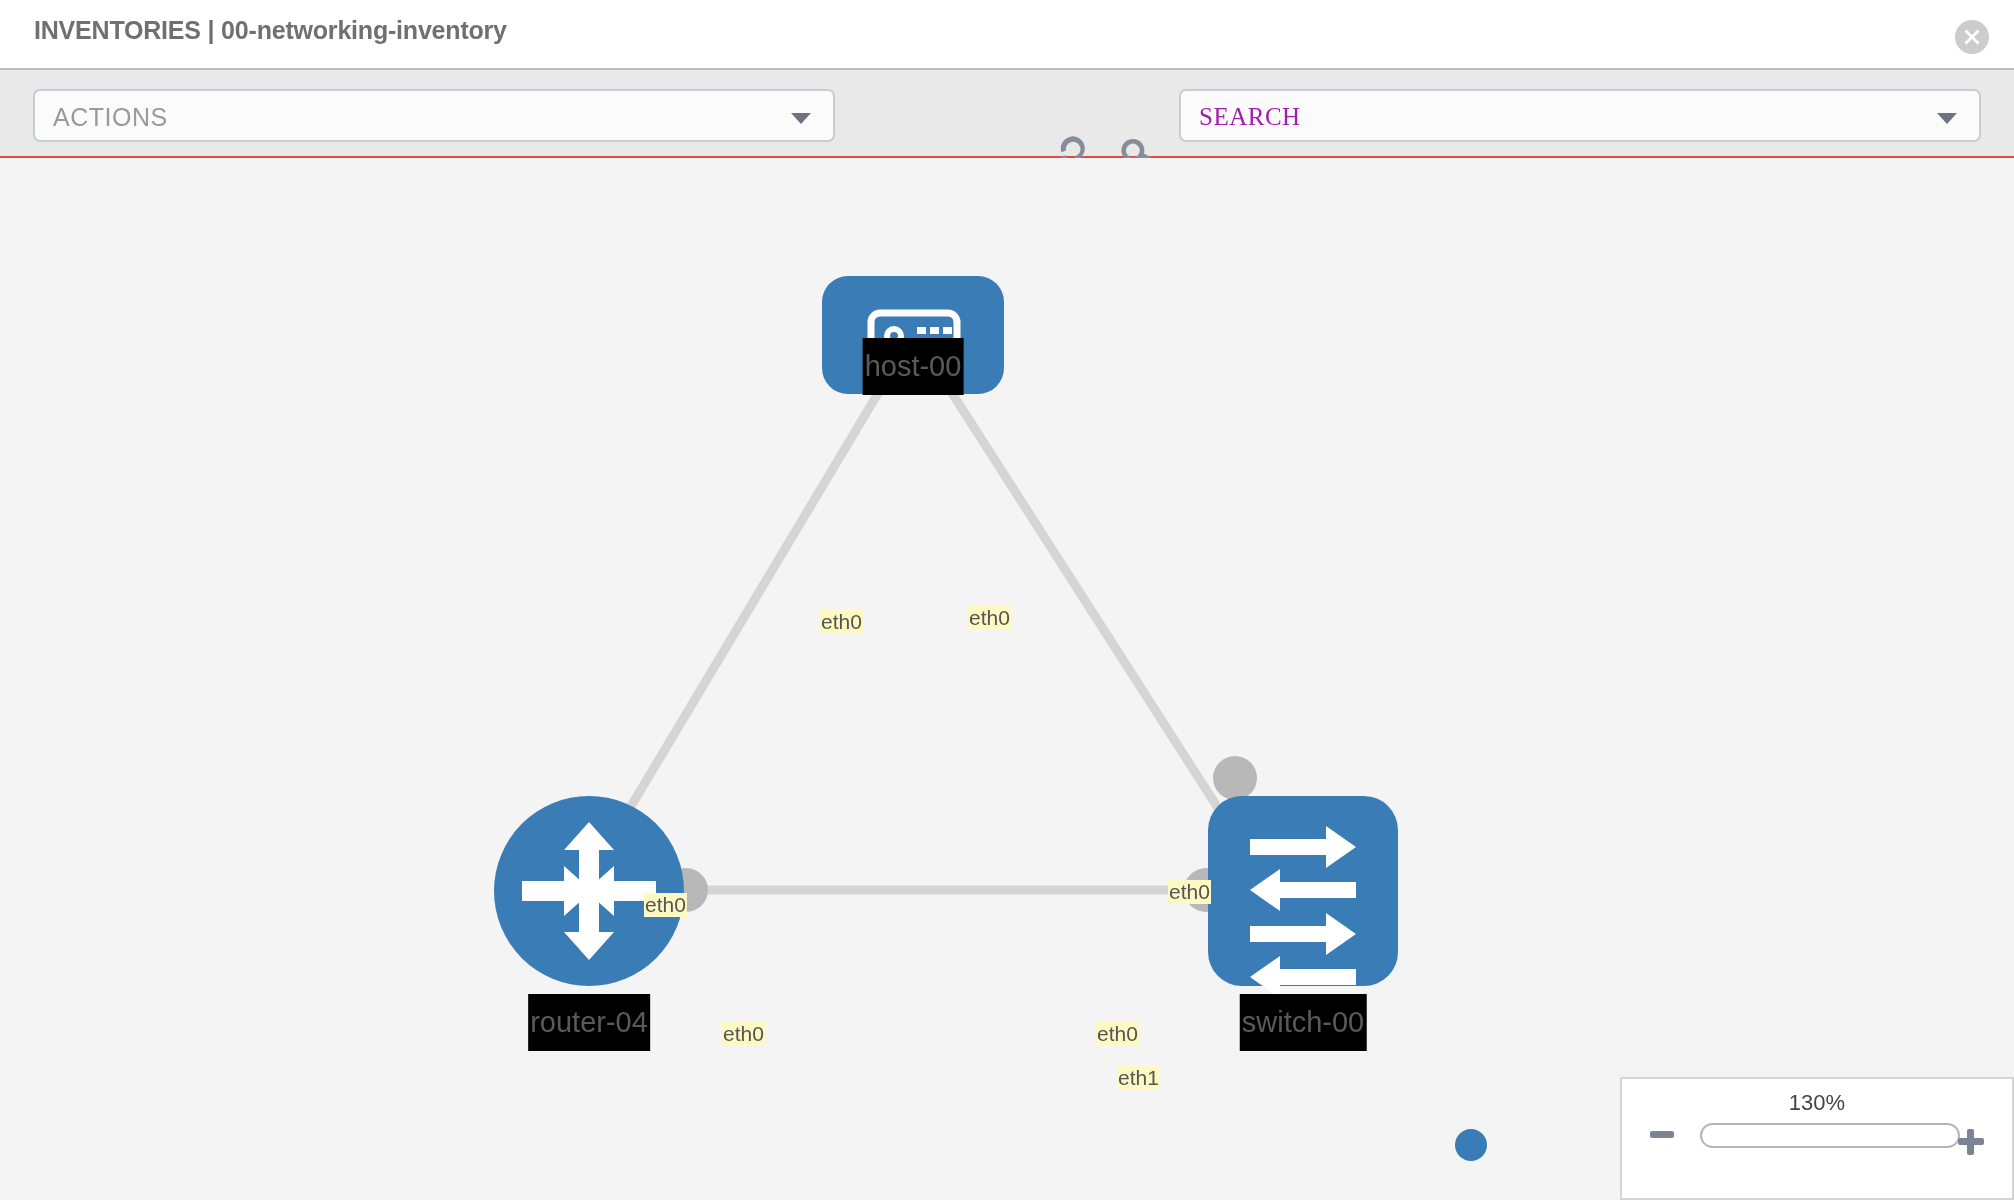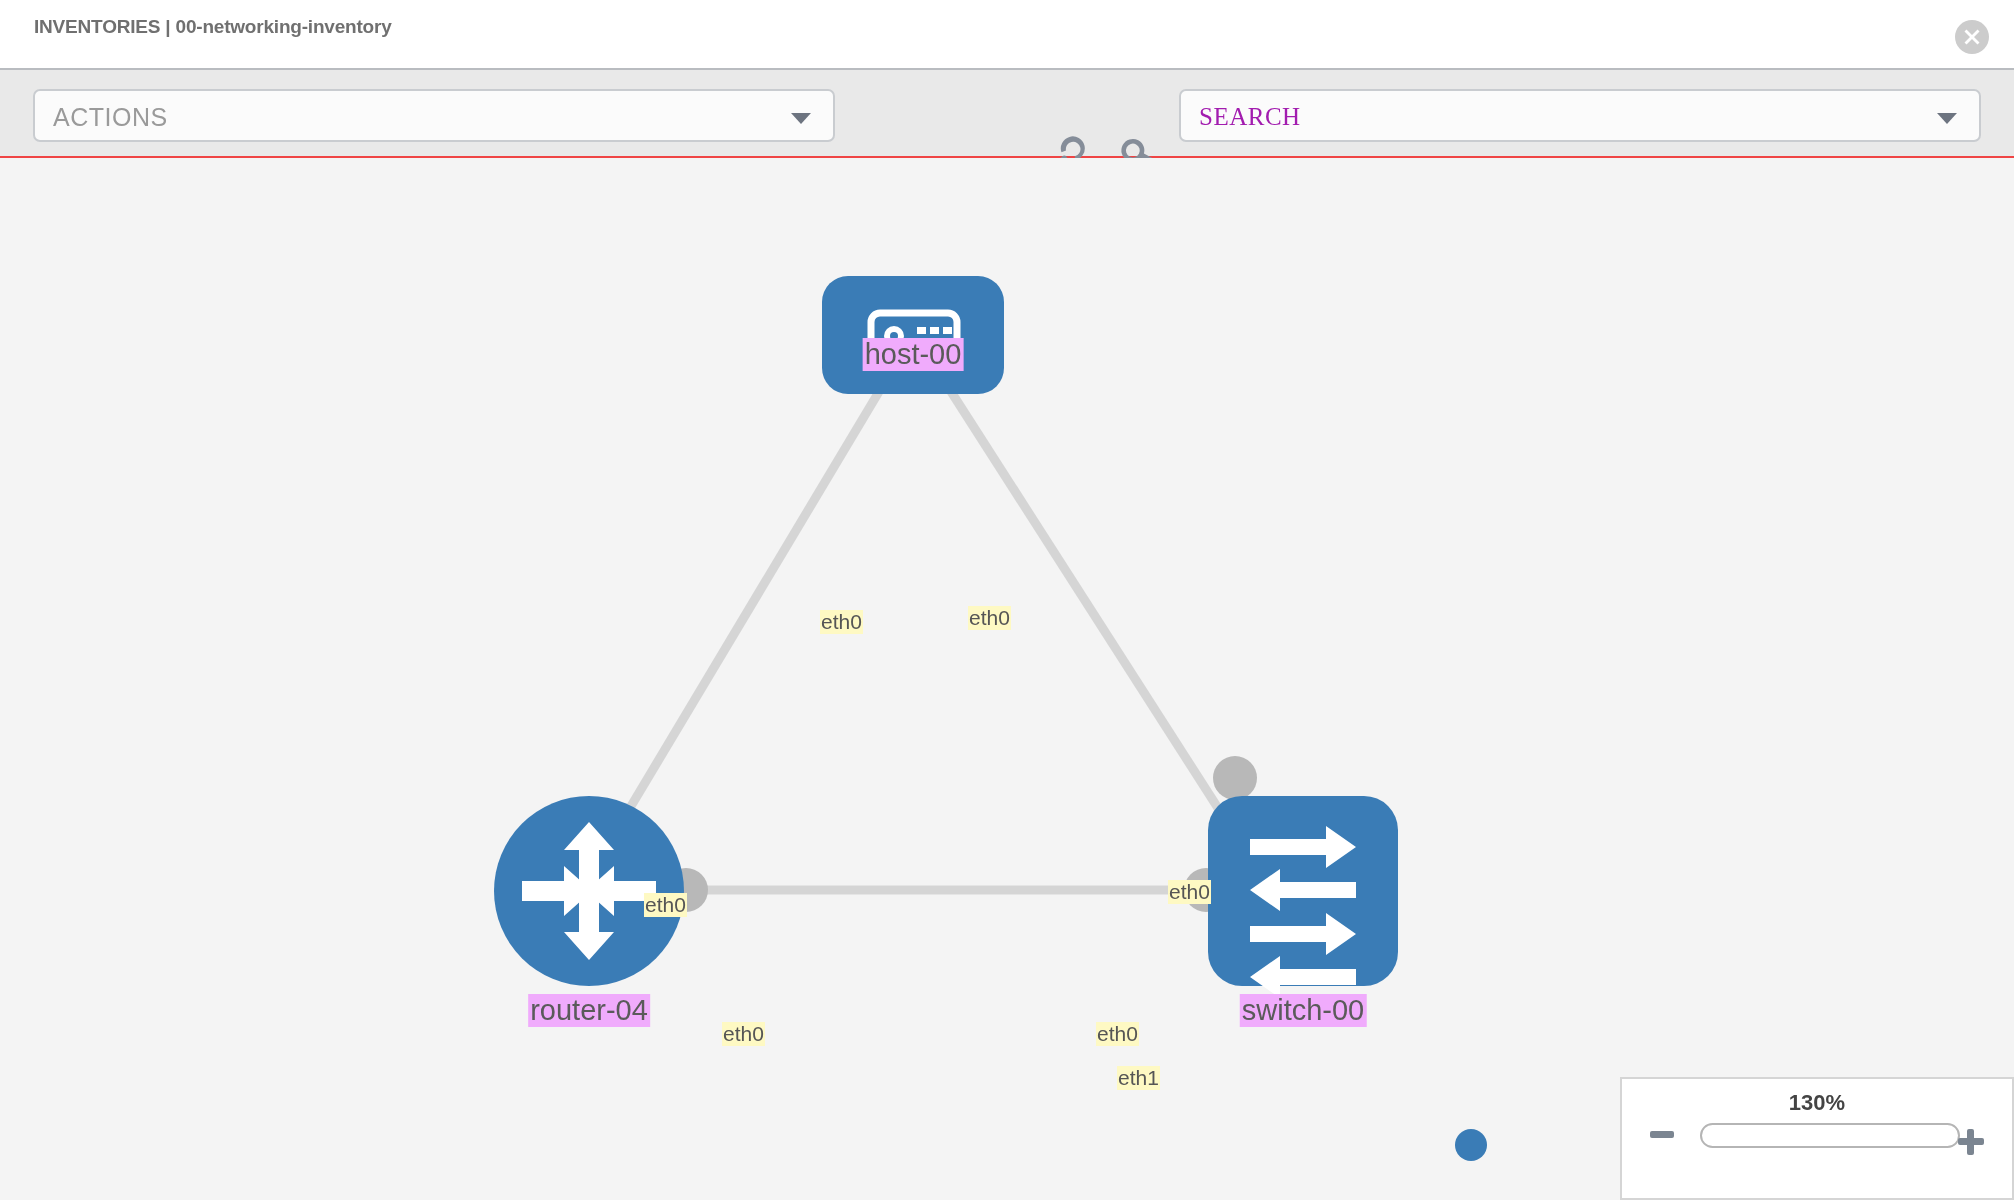--- a/index.html
+++ b/index.html
@@ -11,21 +11,21 @@
   }
   #app { position: relative; width: 2014px; height: 1200px; }
 
   
   .header {
     position: absolute; left: 0; top: 0; width: 2014px; height: 68px;
     background: #ffffff;
   }
   .header-title {
     position: absolute; left: 34px; top: 16px;
-    font-size: 19px; font-weight: bold; color: #707070;
+    font-size: 25px; font-weight: bold; color: #707070;
     letter-spacing: -0.2px; white-space: nowrap;
   }
   .close-btn {
     position: absolute; right: 25px; top: 20px;
     width: 34px; height: 34px; border-radius: 50%;
     background: #cccccc; cursor: pointer;
   }
   .close-btn svg { display: block; }
 
   
@@ -78,43 +78,43 @@
     position: absolute; left: 0; top: 158px;
     width: 2014px; height: 1042px;
     background: #f4f4f4;
     overflow: hidden;
   }
   .graph-svg { position: absolute; left: 0; top: 0; }
 
   .node-label {
     position: absolute;
     font-size: 29px; color: #5a5a5a;
-    background: #f0abfc;
+    background: #000000;
     white-space: nowrap;
-    padding: 0 2px;
+    padding: 12px 2px;
     transform: translateX(-50%);
   }
   .edge-label {
     position: absolute;
     font-size: 21px; color: #555555;
     background: #fef9c3;
     white-space: nowrap;
     padding: 0 1px;
   }
 
   
   .zoom-panel {
     position: absolute; left: 1620px; top: 1077px;
     width: 394px; height: 123px;
     background: #ffffff;
     border: 2px solid #d5d5d5;
   }
   .zoom-pct {
     position: absolute; top: 11px; left: 0; width: 100%;
-    text-align: center; font-size: 22px; color: #444444; font-weight: bold;
+    text-align: center; font-size: 22px; color: #444444;
   }
   .zoom-minus {
     position: absolute; left: 28px; top: 52px;
     width: 24px; height: 7px; background: #7b8591; border-radius: 2px;
     cursor: pointer;
   }
   .zoom-track {
     position: absolute; left: 78px; top: 44px;
     width: 260px; height: 25px;
     border: 2px solid #b5b5b5; border-radius: 13px;

